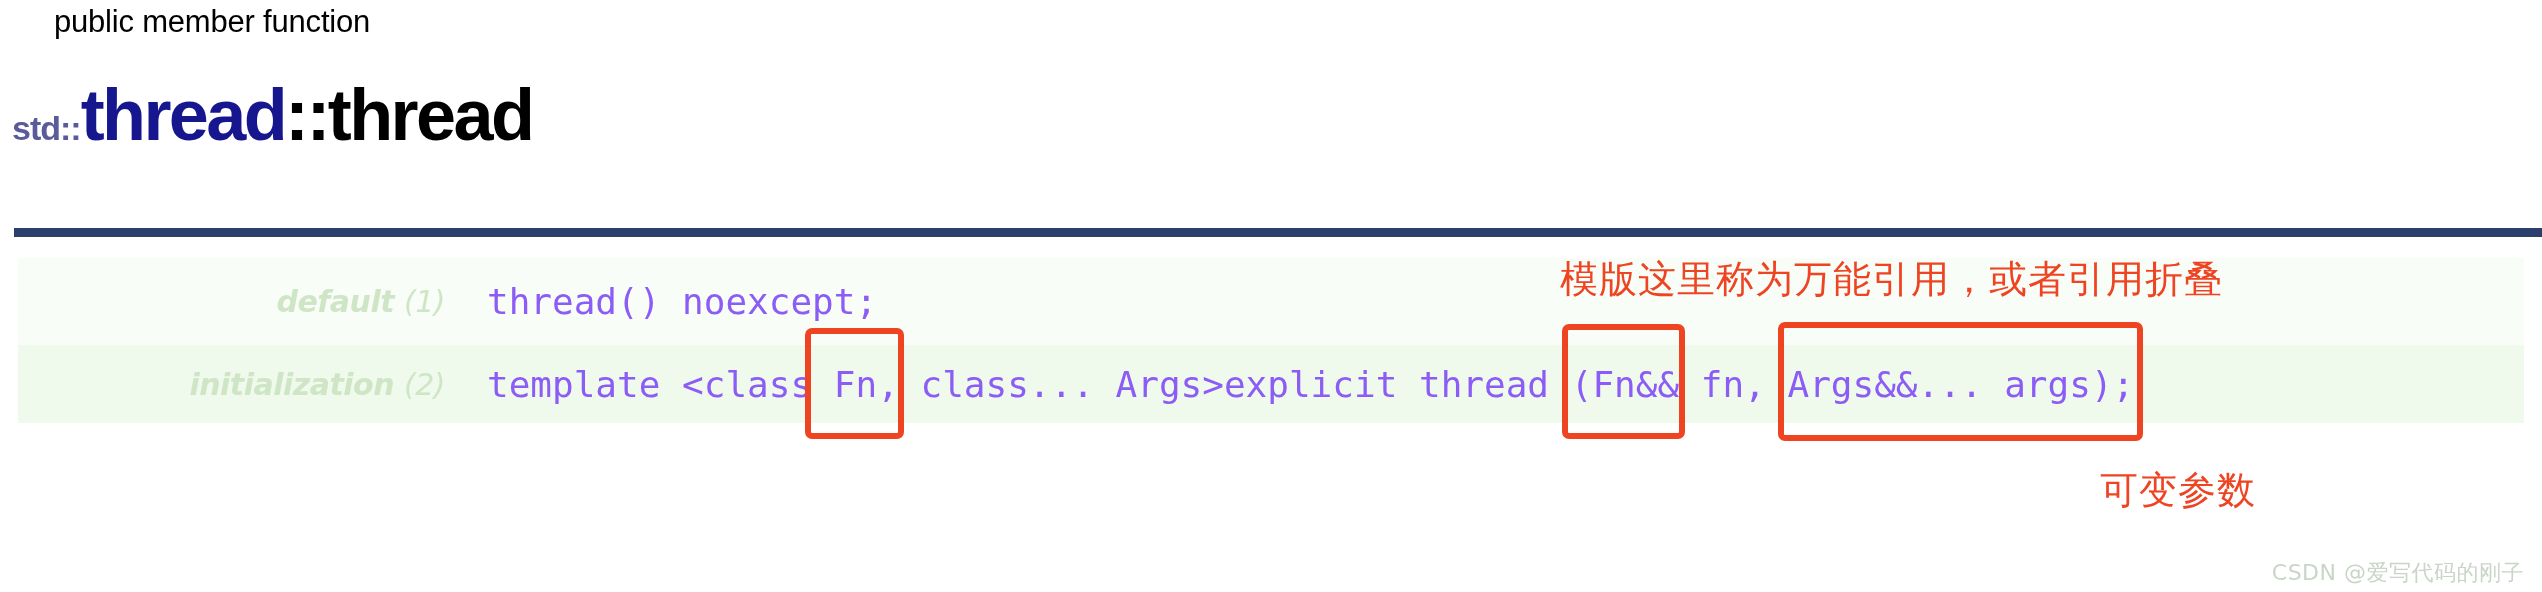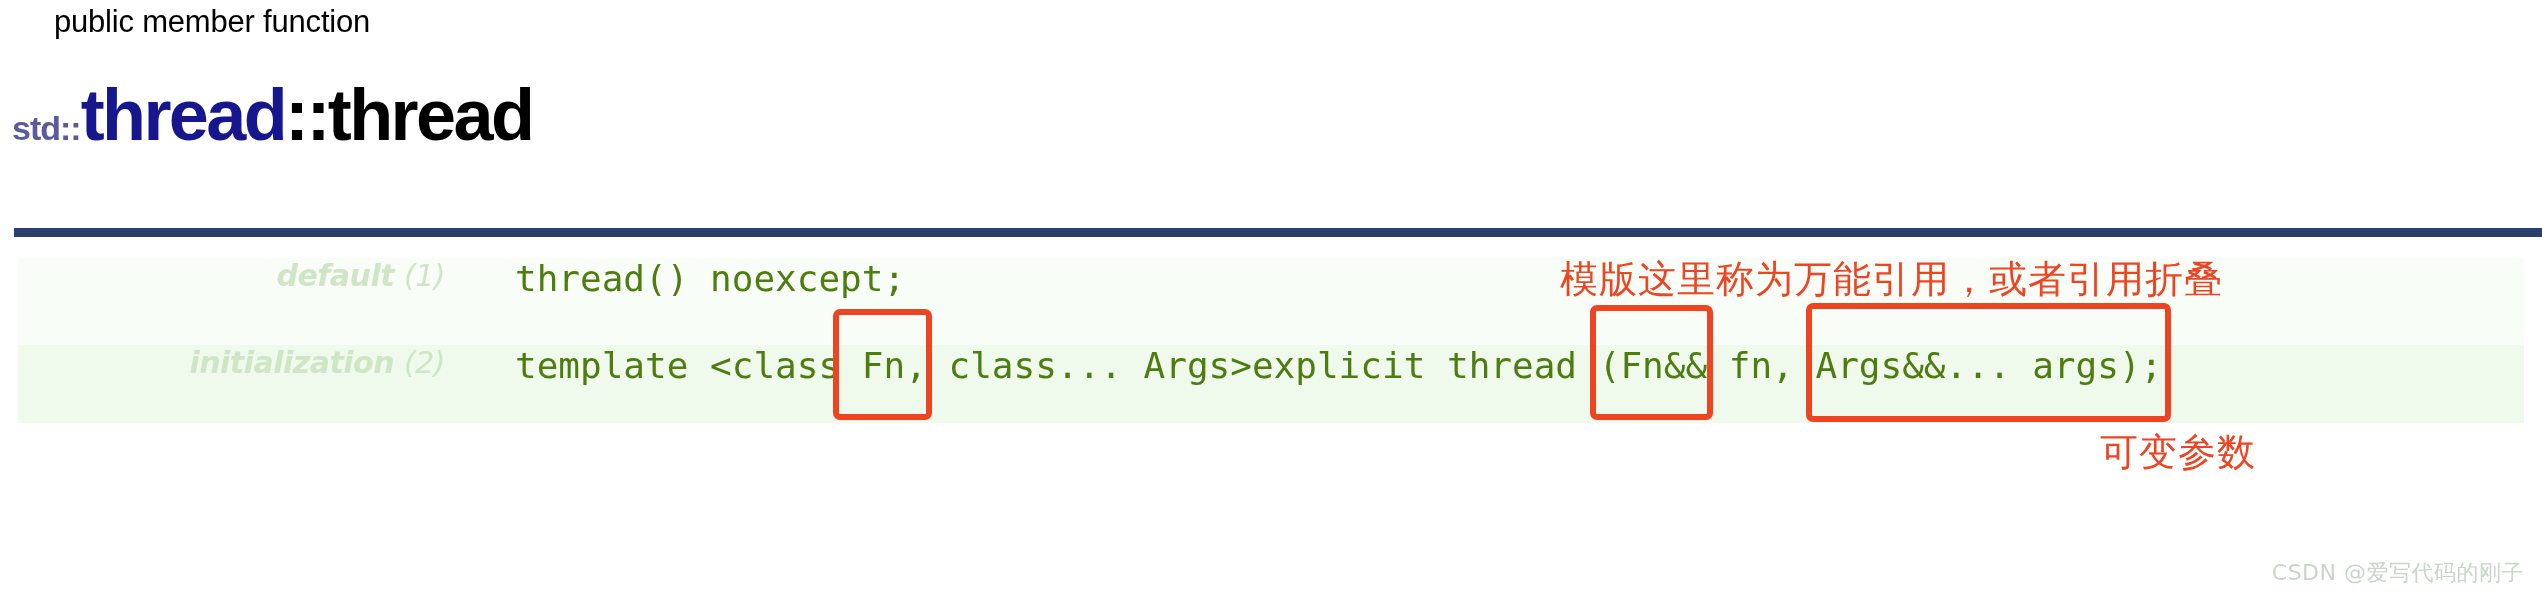--- a/index.html
+++ b/index.html
@@ -73,22 +73,22 @@
   
   #sigtable {
     position: absolute;
     left: 18px;
     top: 258px;
     width: 2506px;
   }
   .sig-row {
     position: relative;
     display: flex;
+    align-items: center;
     box-sizing: border-box;
-    gap: 28px;
   }
   .sig-row.r0 { height: 87px; background: #f9fdf7; }
   .sig-row.r1 { height: 78px; background: #eff9ec; }
   .sig-row.r2 { height: 78px; background: #f9fdf7; }
   .sig-row.r3 { height: 80px; background: #eff9ec; }
 
   .sig-label {
     width: 443px;
     flex: 0 0 443px;
     text-align: right;
@@ -104,21 +104,21 @@
   }
   .sig-label .num {
     font-weight: normal;
     font-style: italic;
   }
 
   .sig-code {
     flex: 1 1 auto;
     font-family: "DejaVu Sans Mono", monospace;
     font-size: 36px;
-    color: #4d7c0f;
+    color: #8b5cf6;
     white-space: pre;
     letter-spacing: 0px;
     padding-left: 26px;
     box-sizing: border-box;
   }
 
   
   .hl {
     position: relative;
     display: inline-block;
@@ -138,21 +138,21 @@
   
   .cn-note {
     position: absolute;
     color: #ef4422;
     font-family: "DejaVu Sans", sans-serif;
     font-size: 38px;
     white-space: nowrap;
     letter-spacing: 1px;
   }
   #note-top   { left: 1560px; top: 254px; }
-  #note-bot   { left: 2100px; top: 427px; }
+  #note-bot   { left: 2100px; top: 465px; }
 
   
   #watermark {
     position: absolute;
     right: 18px;
     bottom: 4px;
     font-family: "DejaVu Sans", sans-serif;
     font-size: 22px;
     color: #c9d5c7;
     white-space: nowrap;

